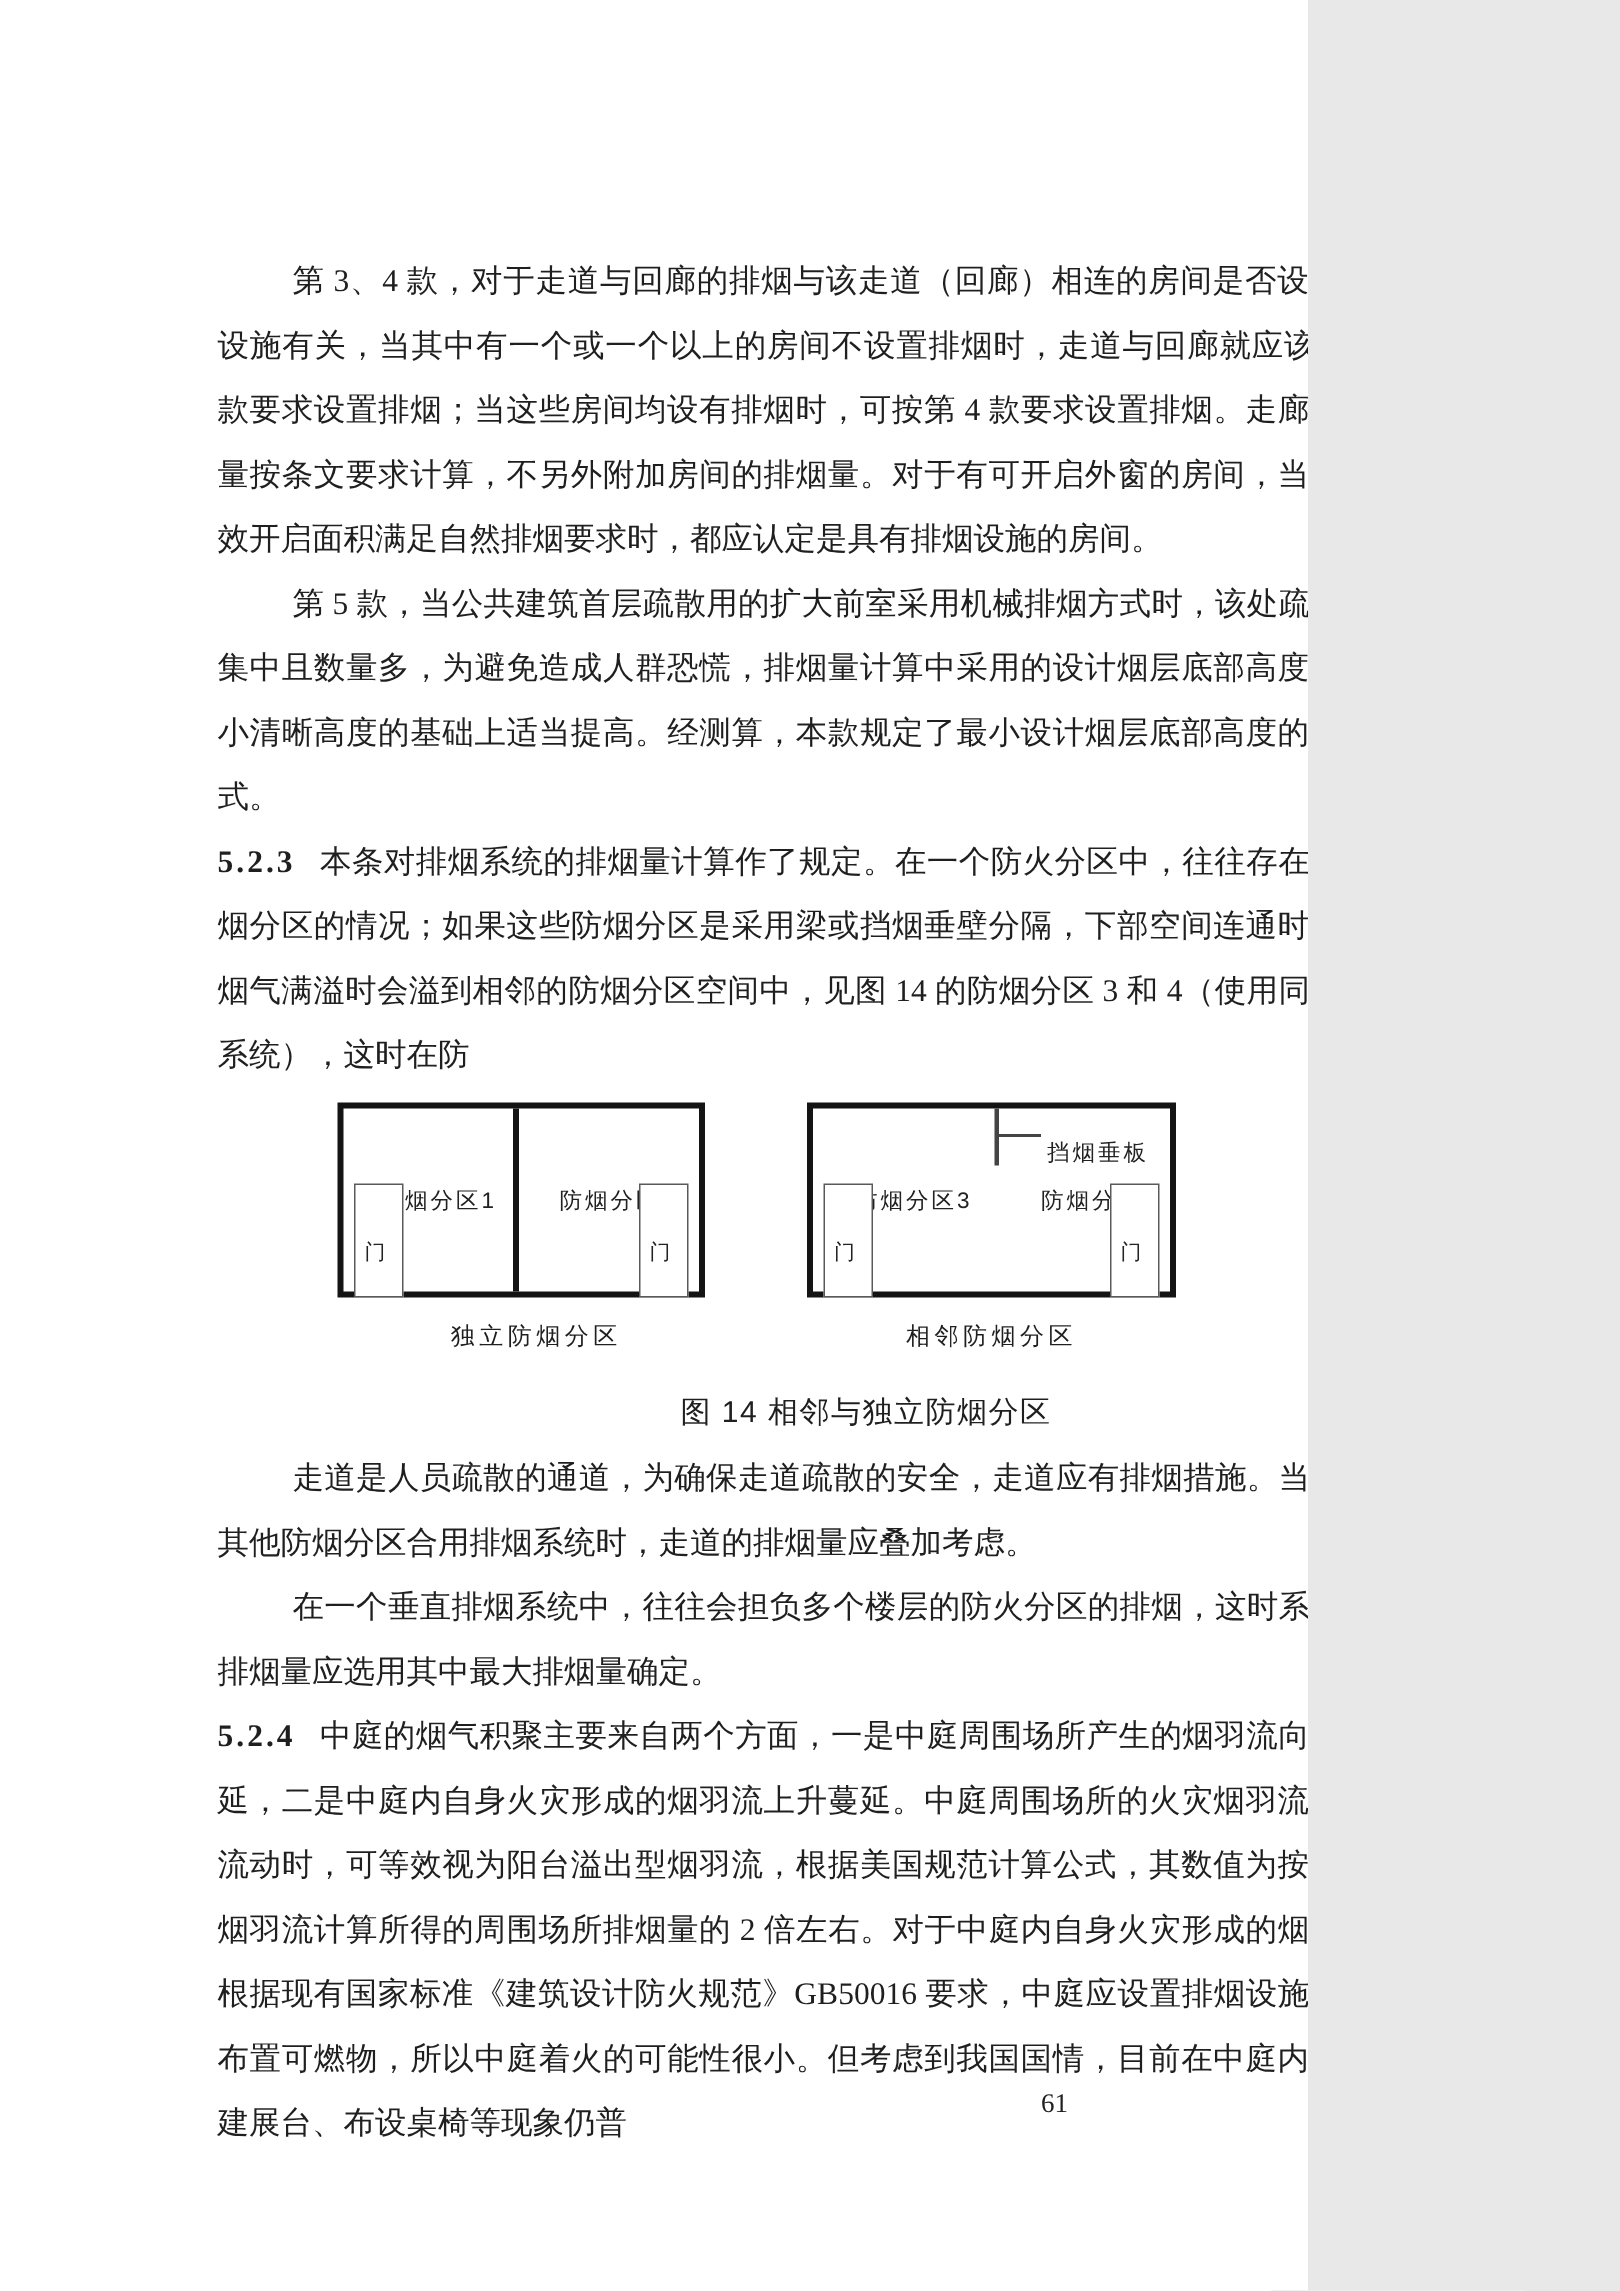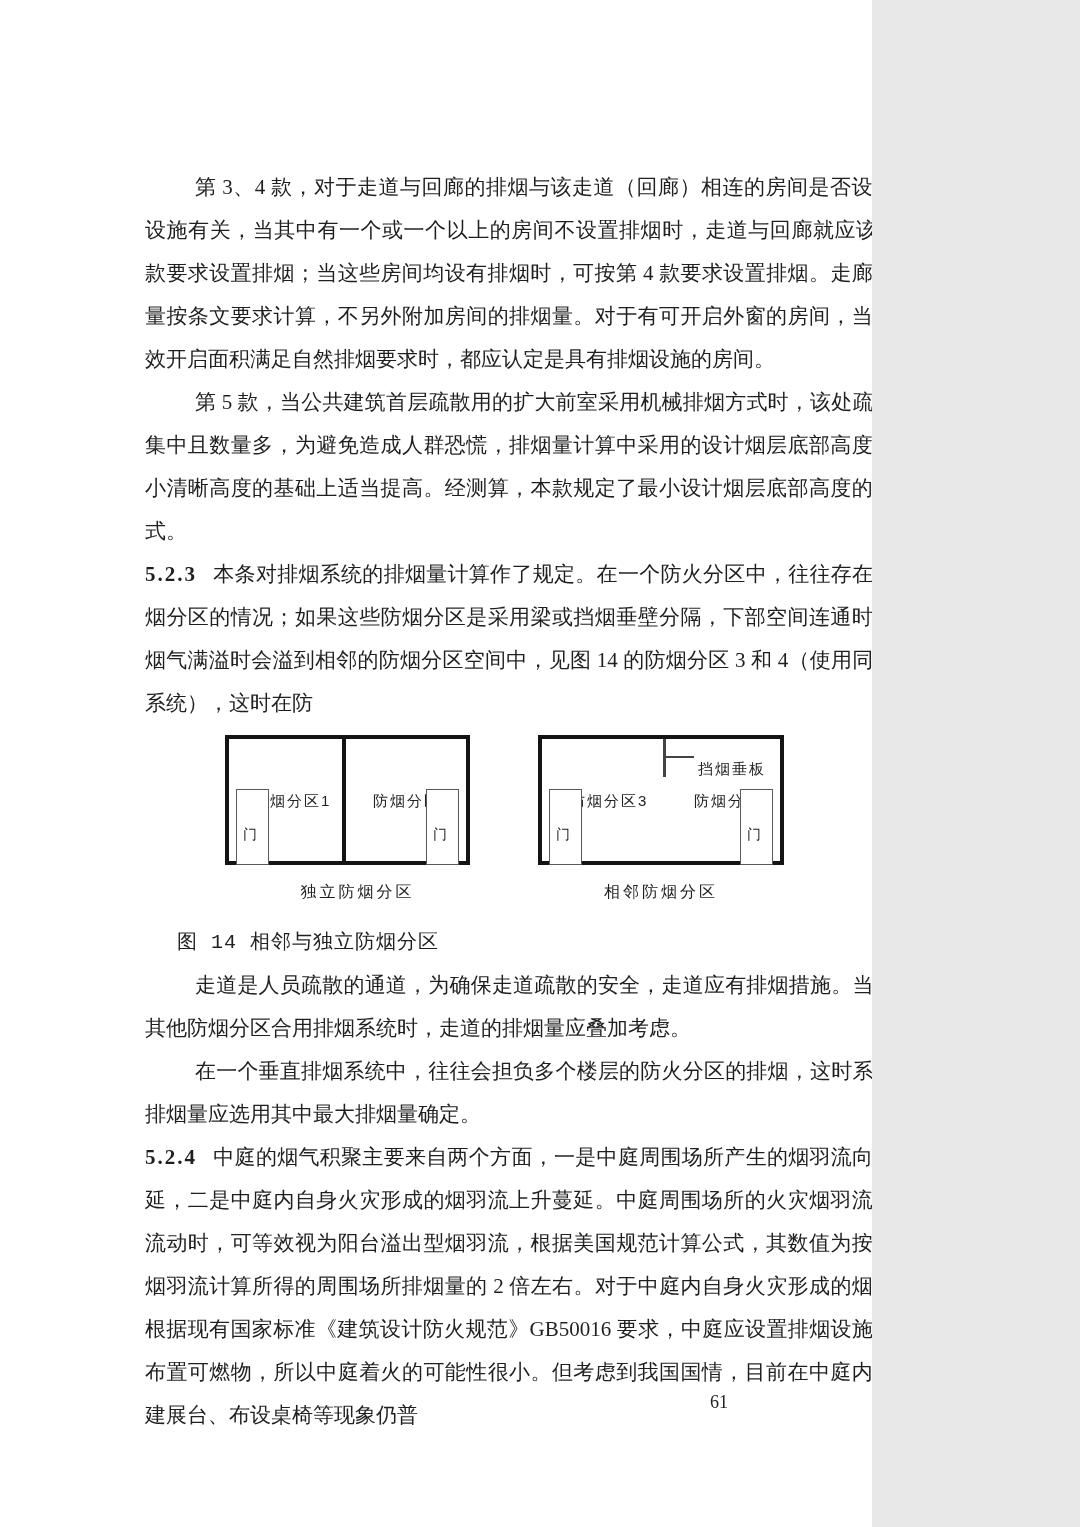--- a/index.html
+++ b/index.html
@@ -52,26 +52,26 @@
   }
   .door-l{left:7px;} .door-r{right:7px;}
   .baffle{position:absolute;left:121px;top:0;width:3px;height:38px;background:#444;}
   .baffle-leader{position:absolute;left:124px;top:17px;width:28px;height:2px;background:#444;}
   .bafflelabel{position:absolute;left:156px;top:8px;font-size:15px;letter-spacing:2px;color:#222;white-space:nowrap;}
   .dcaption{
     margin-top:5px;font-size:16px;letter-spacing:3px;color:#1f1f1f;
     font-family:Liberation Serif, serif;
   }
   .figtitle{
-    margin-top:8px;text-align:left;
+    margin-top:8px;text-align:right;
     font-size:20px;letter-spacing:1px;color:#1f1f1f;
-    font-family:Liberation Mono, monospace;
+    font-family:Liberation Sans, sans-serif;
   }
   .pagenum{
-    position:absolute;right:144px;top:1392px;
+    position:absolute;right:160px;top:1392px;
     font-size:18px;color:#1f1f1f;
   }
 </style>
 </head>
 <body>
 
 <div class="page">
   <div class="content">
 
     <p class="para indent">第 3、4 款，对于走道与回廊的排烟与该走道（回廊）相连的房间是否设置排烟设施有关，当其中有一个或一个以上的房间不设置排烟时，走道与回廊就应该按第 3 款要求设置排烟；当这些房间均设有排烟时，可按第 4 款要求设置排烟。走廊的排烟量按条文要求计算，不另外附加房间的排烟量。对于有可开启外窗的房间，当该窗有效开启面积满足自然排烟要求时，都应认定是具有排烟设施的房间。</p>

